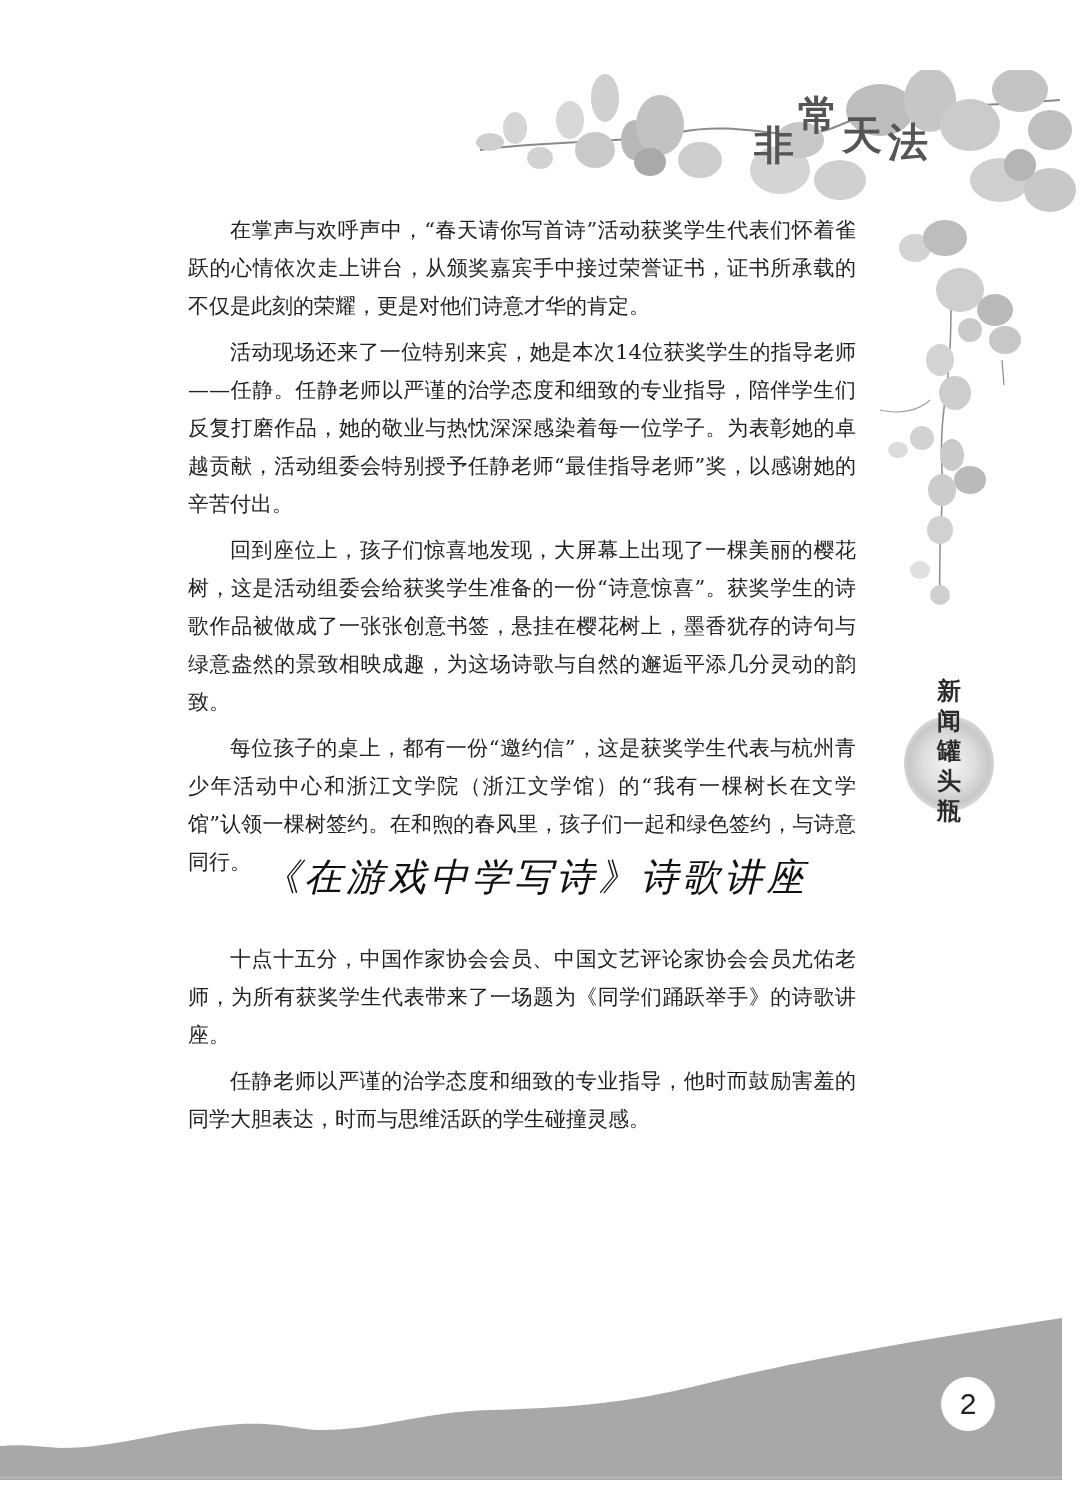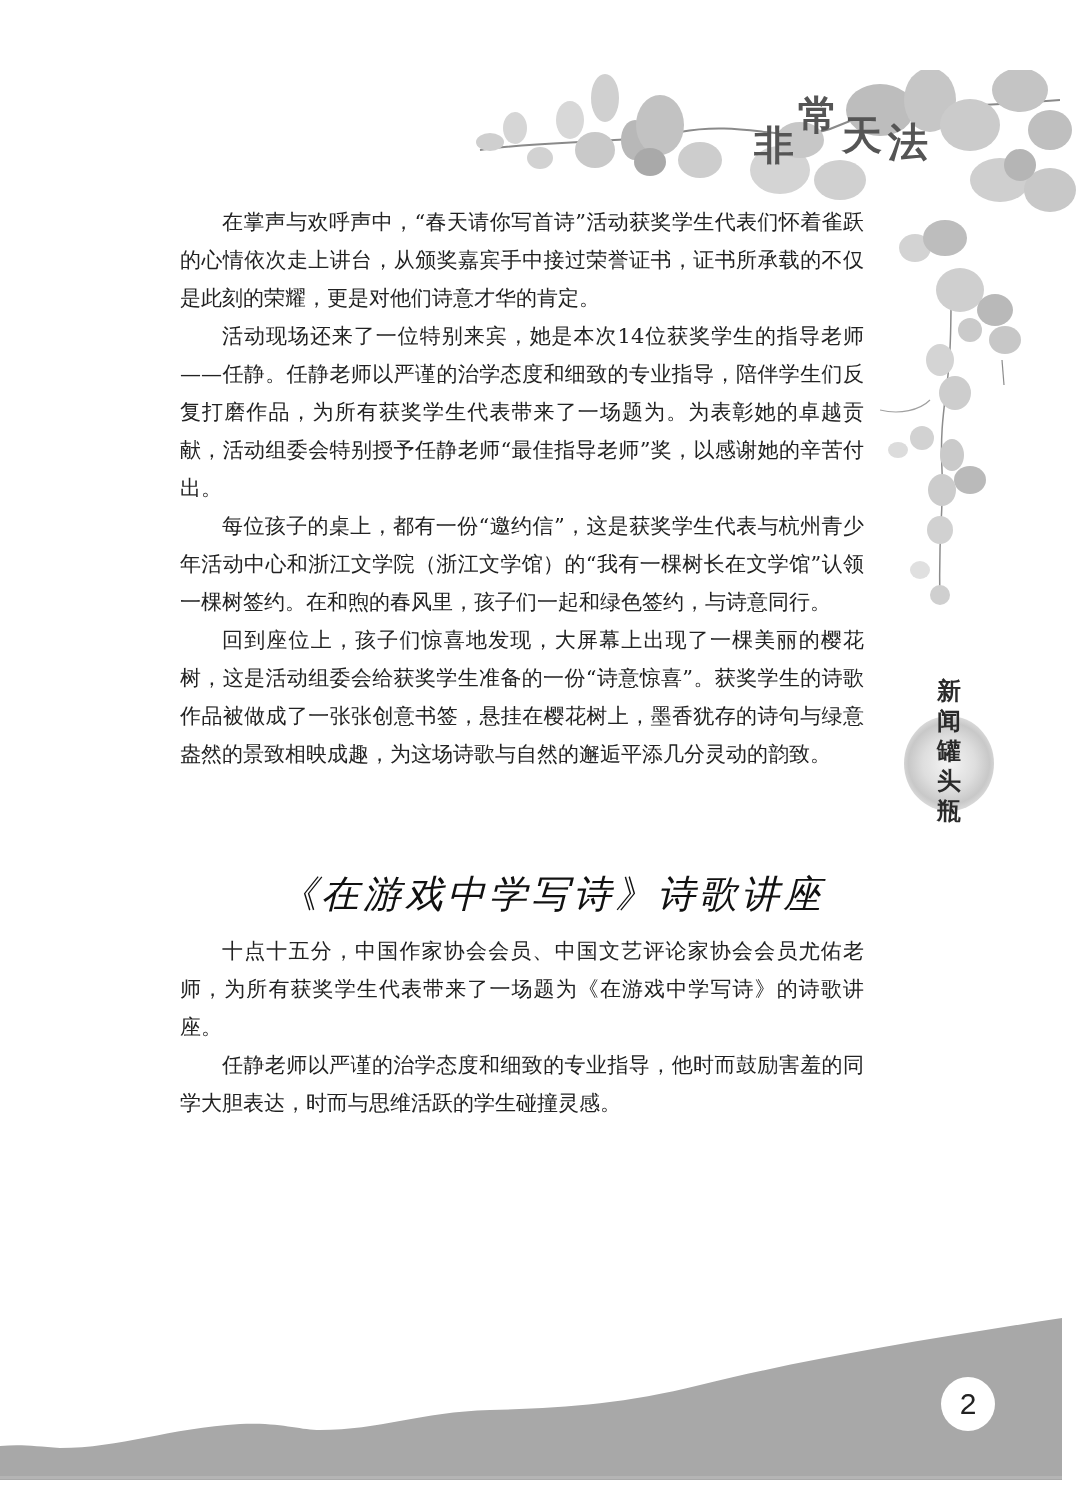--- a/index.html
+++ b/index.html
@@ -86,37 +86,37 @@
     .text-block {
       position: absolute;
       left: 180px;
       width: 684px;
       font-size: 21px;
       line-height: 38px;
       color: #222222;
       text-align: justify;
     }
     .text-block p {
-      margin: 0;
+      margin: 8px;
       text-indent: 2em;
     }
     .block-1 { top: 203px; }
     .block-2 { top: 932px; }
 
     .section-title {
       position: absolute;
       left: 262px; top: 852px;
       width: 560px;
       font-family: "DejaVu Serif", "Liberation Serif", serif;
       font-size: 38px;
       font-style: italic;
       letter-spacing: 4px;
       color: #111111;
       white-space: nowrap;
-      margin: 17px;
+      margin: 0;
       font-weight: normal;
     }
 
     
     .footer-wave {
       position: absolute;
       left: 0; top: 1300px;
       width: 1080px; height: 195px;
     }
     .page-number {
@@ -187,40 +187,40 @@
     <ellipse cx="72" cy="255" rx="12" ry="16" fill="#cacaca"></ellipse>
     <ellipse cx="90" cy="280" rx="16" ry="14" fill="#bababa"></ellipse>
     <ellipse cx="62" cy="290" rx="14" ry="16" fill="#cccccc"></ellipse>
     <ellipse cx="60" cy="330" rx="13" ry="14" fill="#d1d1d1"></ellipse>
     <ellipse cx="40" cy="370" rx="10" ry="9" fill="#e0e0e0"></ellipse>
     <ellipse cx="60" cy="395" rx="10" ry="10" fill="#cfcfcf"></ellipse>
   </svg>
 
   <div class="text-block block-1">
     <p>在掌声与欢呼声中，“春天请你写首诗”活动获奖学生代表们怀着雀跃的心情依次走上讲台，从颁奖嘉宾手中接过荣誉证书，证书所承载的不仅是此刻的荣耀，更是对他们诗意才华的肯定。</p>
-    <p>活动现场还来了一位特别来宾，她是本次14位获奖学生的指导老师——任静。任静老师以严谨的治学态度和细致的专业指导，陪伴学生们反复打磨作品，为所有获奖学生代表带来了一场题为。为表彰她的卓越贡献，活动组委会特别授予任静老师“最佳指导老师”奖，以感谢她的辛苦付出。</p>
+    <p>活动现场还来了一位特别来宾，她是本次14位获奖学生的指导老师——任静。任静老师以严谨的治学态度和细致的专业指导，陪伴学生们反复打磨作品，她的敬业与热忱深深感染着每一位学子。为表彰她的卓越贡献，活动组委会特别授予任静老师“最佳指导老师”奖，以感谢她的辛苦付出。</p>
+    <p>回到座位上，孩子们惊喜地发现，大屏幕上出现了一棵美丽的樱花树，这是活动组委会给获奖学生准备的一份“诗意惊喜”。获奖学生的诗歌作品被做成了一张张创意书签，悬挂在樱花树上，墨香犹存的诗句与绿意盎然的景致相映成趣，为这场诗歌与自然的邂逅平添几分灵动的韵致。</p>
     <p>每位孩子的桌上，都有一份“邀约信”，这是获奖学生代表与杭州青少年活动中心和浙江文学院（浙江文学馆）的“我有一棵树长在文学馆”认领一棵树签约。在和煦的春风里，孩子们一起和绿色签约，与诗意同行。</p>
-    <p>回到座位上，孩子们惊喜地发现，大屏幕上出现了一棵美丽的樱花树，这是活动组委会给获奖学生准备的一份“诗意惊喜”。获奖学生的诗歌作品被做成了一张张创意书签，悬挂在樱花树上，墨香犹存的诗句与绿意盎然的景致相映成趣，为这场诗歌与自然的邂逅平添几分灵动的韵致。</p>
   </div>
 
   <div class="side-badge">
     <div class="bloom"></div>
     <div class="chars">
       <span>新</span>
       <span>闻</span>
       <span>罐</span>
       <span>头</span>
       <span>瓶</span>
     </div>
   </div>
 
   <h2 class="section-title">《在游戏中学写诗》诗歌讲座</h2>
 
   <div class="text-block block-2">
-    <p>十点十五分，中国作家协会会员、中国文艺评论家协会会员尤佑老师，为所有获奖学生代表带来了一场题为《在游戏中学写诗》的诗歌讲座。</p>
+    <p>十点十五分，中国作家协会会员、中国文艺评论家协会会员尤佑老师，为所有获奖学生代表带来了一场题为《同学们踊跃举手》的诗歌讲座。</p>
     <p>任静老师以严谨的治学态度和细致的专业指导，他时而鼓励害羞的同学大胆表达，时而与思维活跃的学生碰撞灵感。</p>
   </div>
 
   <svg class="footer-wave" viewBox="0 0 1080 195" xmlns="http://www.w3.org/2000/svg">
     <path d="M0 146 C 20 144, 35 146, 60 148 C 120 148, 170 128, 240 124 C 280 122, 300 130, 320 130 C 380 130, 420 112, 490 110 C 560 108, 620 105, 700 85 C 800 60, 920 40, 1062 18 L 1062 180 L 0 180 Z" fill="#a8a8a8"></path>
     <rect x="0" y="176" width="1062" height="3" fill="#b4b4b4"></rect>
   </svg>
 
   <div class="page-number">2</div>
 

